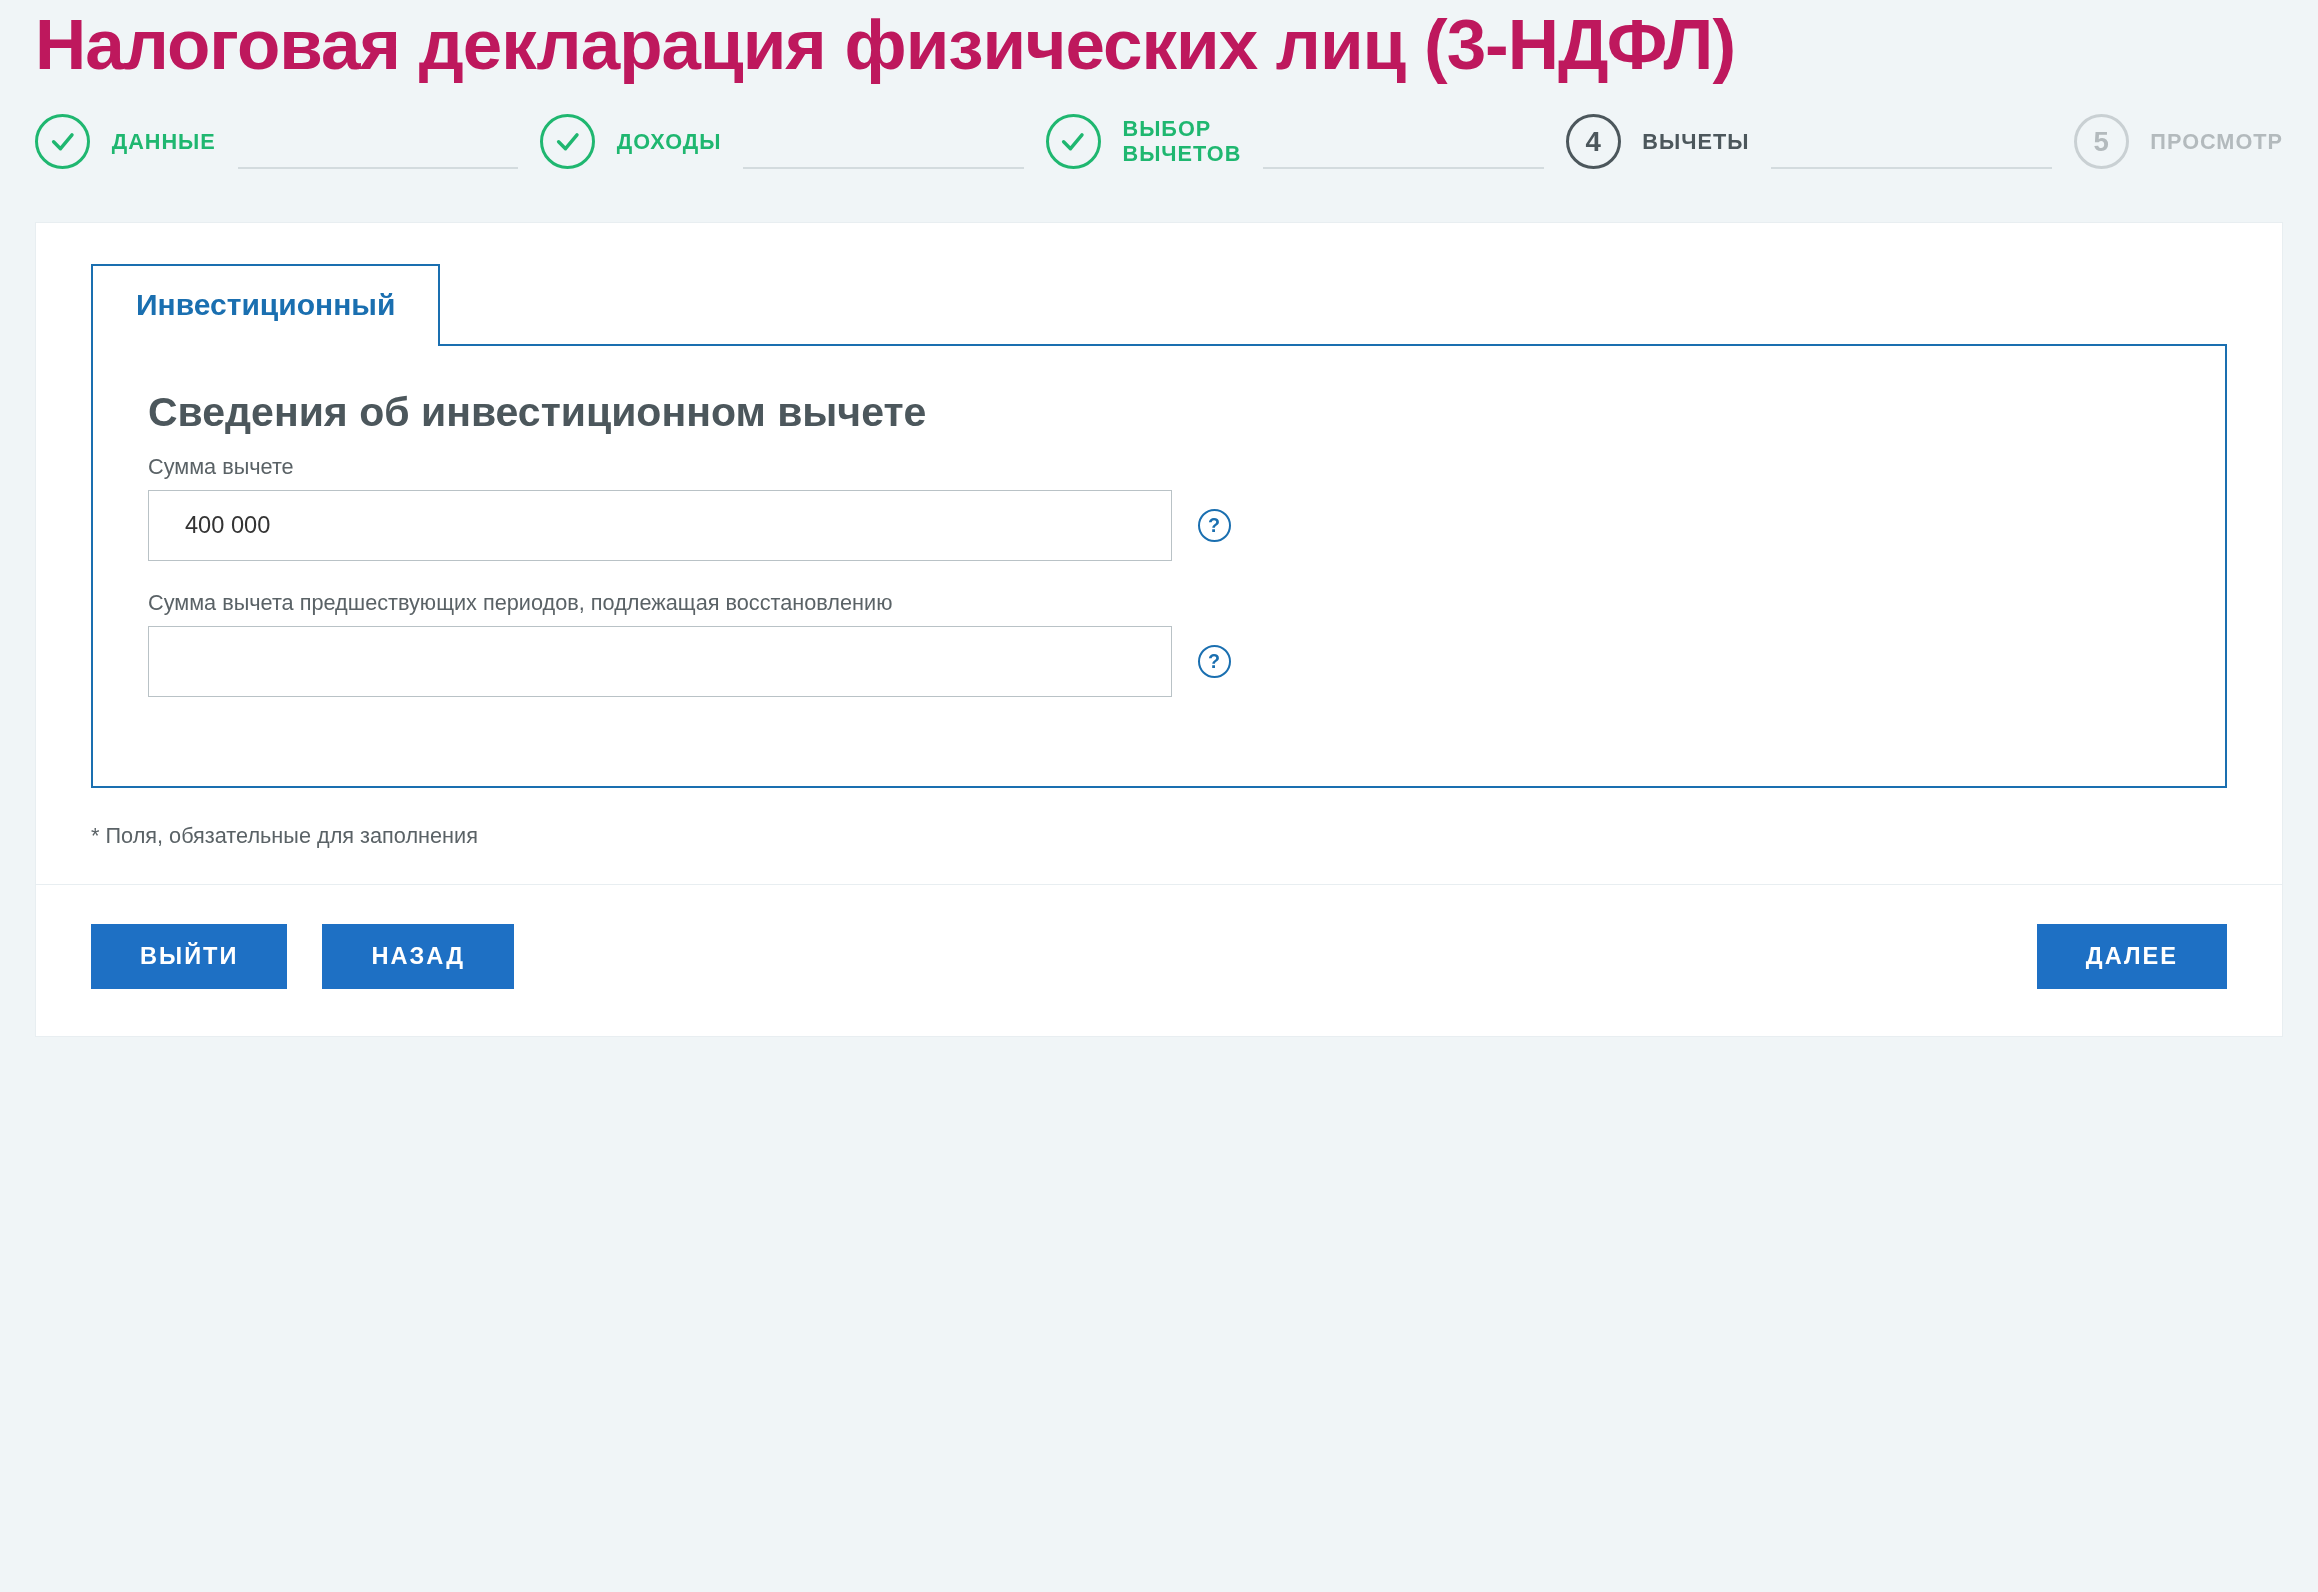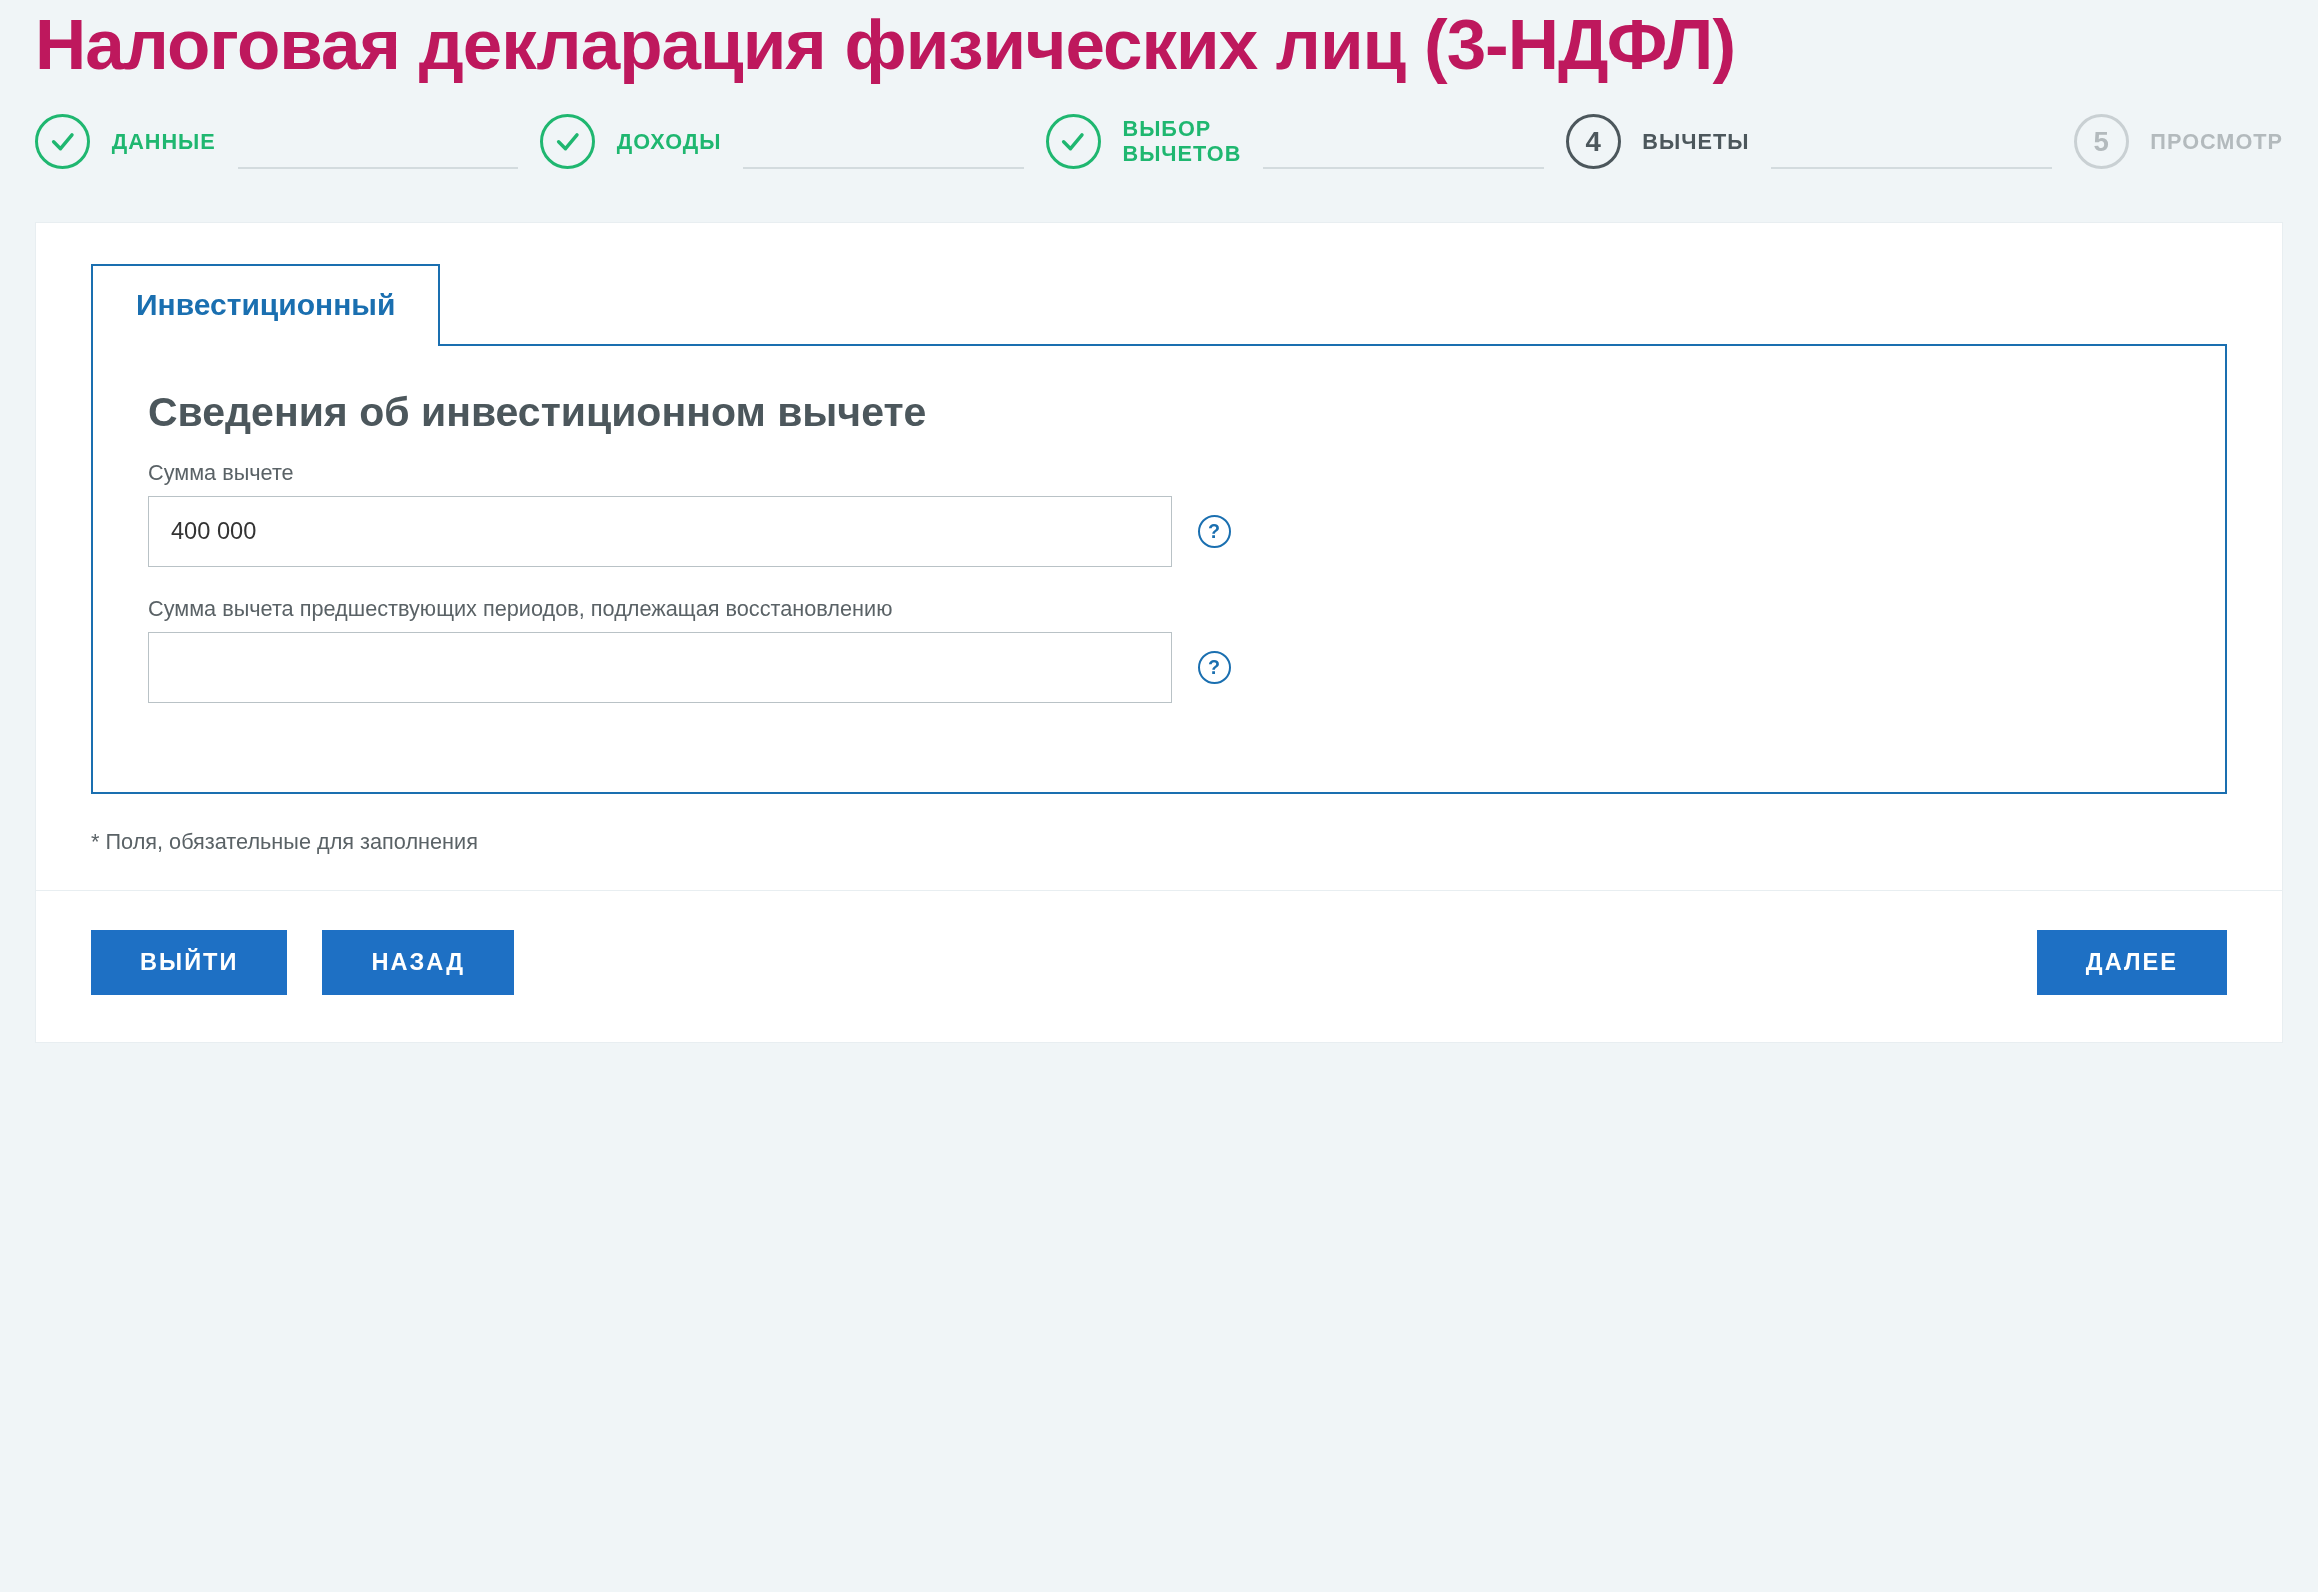--- a/index.html
+++ b/index.html
@@ -117,21 +117,21 @@
     margin-top: 0;
     position: relative;
     z-index: 1;
   }
   .section-heading {
     font-size: 41px;
     font-weight: 700;
     color: #4c575c;
     font-family: "Arial Narrow", Arial, sans-serif;
     font-stretch: condensed;
-    margin-bottom: 24px;
+    margin-bottom: 18px;
   }
   .field {
     margin-bottom: 29.6px;
   }
   .field-label {
     font-size: 21.7px;
     color: #5a6266;
     margin-bottom: 9.9px;
     display: block;
   }
@@ -139,21 +139,21 @@
     display: flex;
     align-items: center;
     gap: 25.6px;
   }
   .text-input {
     width: 100%;
     max-width: 1024px;
     height: 71px;
     border: 1px solid #b9c2c6;
     font-size: 23.6px;
-    padding: 0 22px;
+    padding: 0 36px;
     color: #333;
     background: #fff;
   }
   .help-circle {
     width: 33px;
     height: 33px;
     border-radius: 50%;
     border: 2px solid #1a6fb0;
     color: #1a6fb0;
     display: flex;

